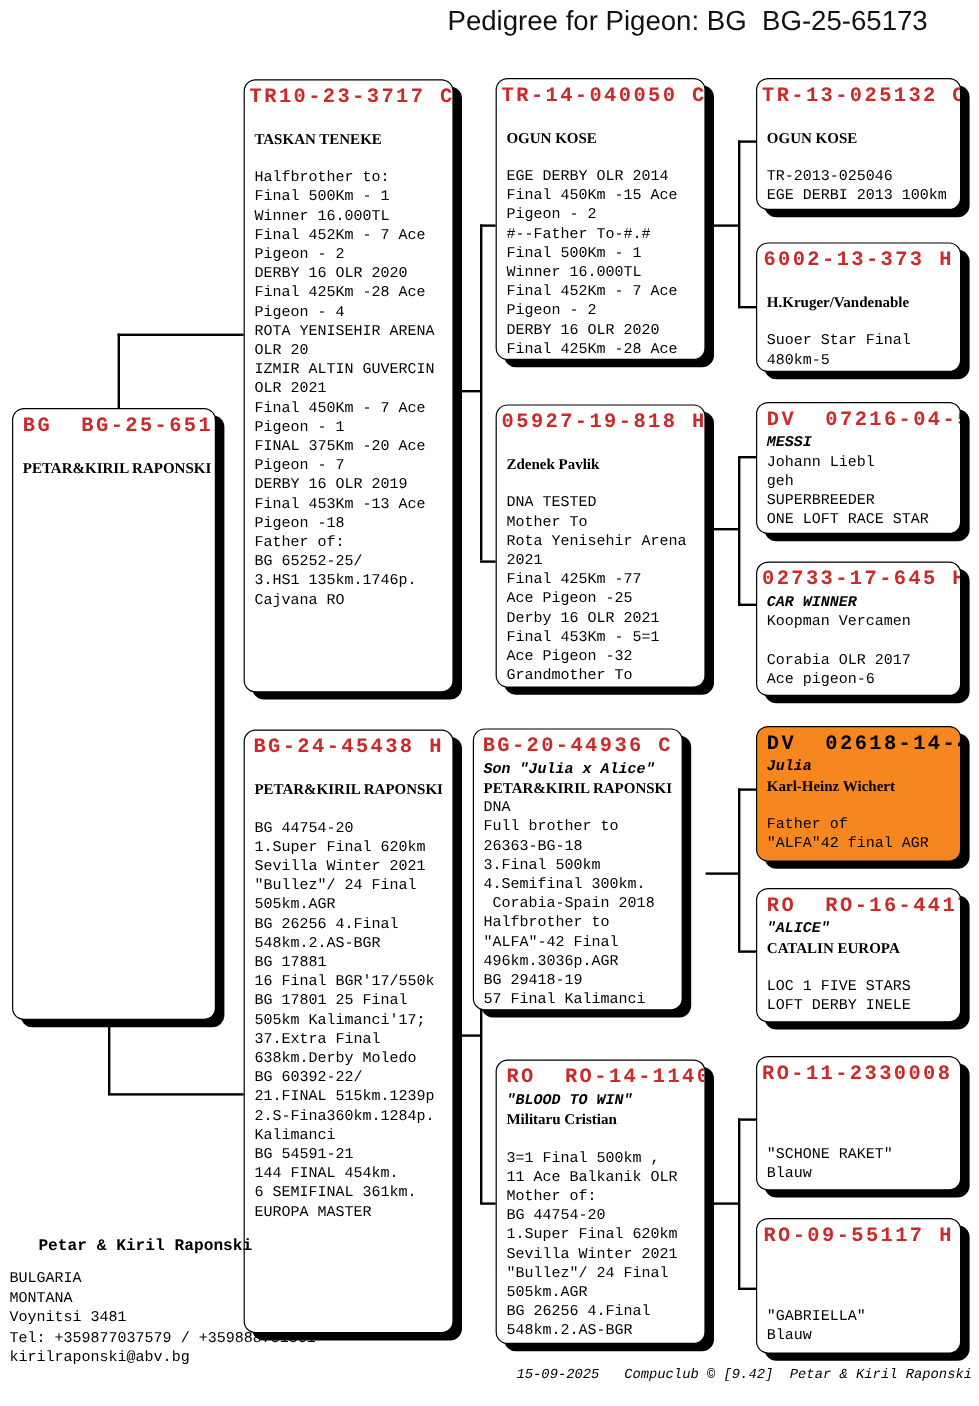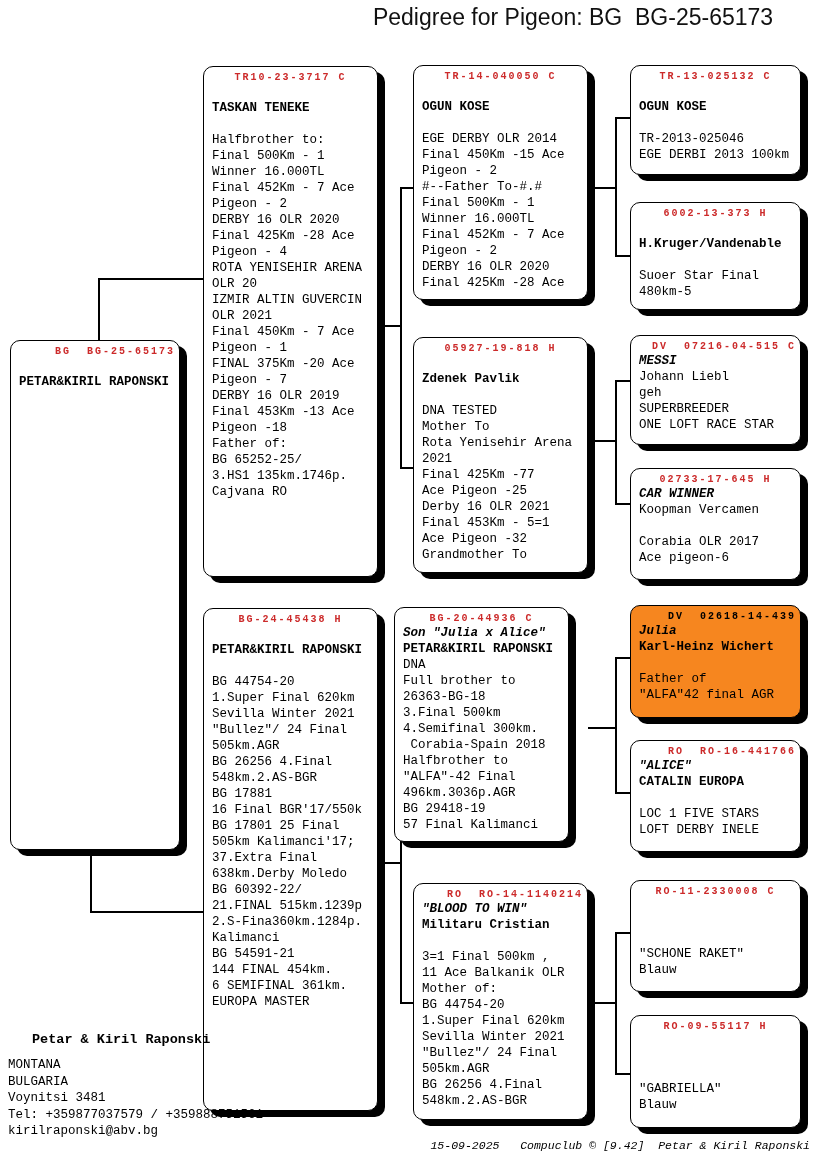--- a/index.html
+++ b/index.html
@@ -4,28 +4,28 @@
 <style>
   html,body{margin:0;padding:0;background:#fff;}
   #page{position:relative;width:816px;height:1172px;background:#fff;overflow:hidden;
         font-family:"Liberation Mono","DejaVu Sans Mono",monospace;color:#000;border-radius:23px;}
   #title{position:absolute;left:330px;top:4px;width:486px;text-align:center;
          font-family:"Liberation Sans","DejaVu Sans",sans-serif;font-size:23px;
          color:#111;white-space:pre;}
   .pbox{position:absolute;background:#fff;border:1.5px solid #000;border-radius:10px;
         box-shadow:7px 6px 0 #000;overflow:hidden;z-index:2;box-sizing:border-box;}
   .pbox.orange{background:#f6861f;}
-  .hdr{font-weight:bold;color:#cc2a2a;font-size:10px;letter-spacing:2px;
+  .hdr{font-weight:bold;color:#cc2a2a;font-size:17px;letter-spacing:2px;
        padding:5px 4px 1px 4px;white-space:pre;}
   .hdr.center{text-align:center;}
   .hdr.left{text-align:right;padding-left:8px;}
   .hdr.dark{color:#000;}
   .lines{padding:0 3px 0 8px;}
   .bline{font-size:12.5px;line-height:16px;white-space:pre;}
-  .bline.b{font-weight:bold;}
+  .bline.b{font-weight:bold;font-family:Liberation Serif, serif;}
   .bline.bi{font-weight:bold;font-style:italic;}
   .cline{position:absolute;background:#000;z-index:1;}
   #contact{position:absolute;left:8px;top:1032px;z-index:3;}
   #contact .c-name{font-size:13.5px;font-weight:bold;white-space:pre;margin-bottom:10px;margin-left:24px;}
   #contact .c-line{font-size:12.5px;line-height:16.5px;white-space:pre;}
   #footer{position:absolute;right:6px;top:1139px;z-index:3;font-style:italic;
           font-size:11.5px;white-space:pre;}
 </style>
 </head>
 <body>
@@ -287,22 +287,22 @@
         <div class="bline">&nbsp;</div>
         <div class="bline">&nbsp;</div>
         <div class="bline">&nbsp;</div>
         <div class="bline">"GABRIELLA"</div>
         <div class="bline">Blauw</div>
       </div>
   </div>
 
   <div id="contact">
     <div class="c-name">Petar &amp; Kiril Raponski</div>
+    <div class="c-line">BULGARIA</div>
     <div class="c-line">MONTANA</div>
-    <div class="c-line">BULGARIA</div>
     <div class="c-line">Voynitsi 3481</div>
     <div class="c-line">Tel: +359877037579 / +359888751561</div>
     <div class="c-line">kirilraponski@abv.bg</div>
   </div>
 
   <div id="footer">15-09-2025   Compuclub © [9.42]  Petar &amp; Kiril Raponski</div>
 
 </div>
 
 </body></html>

